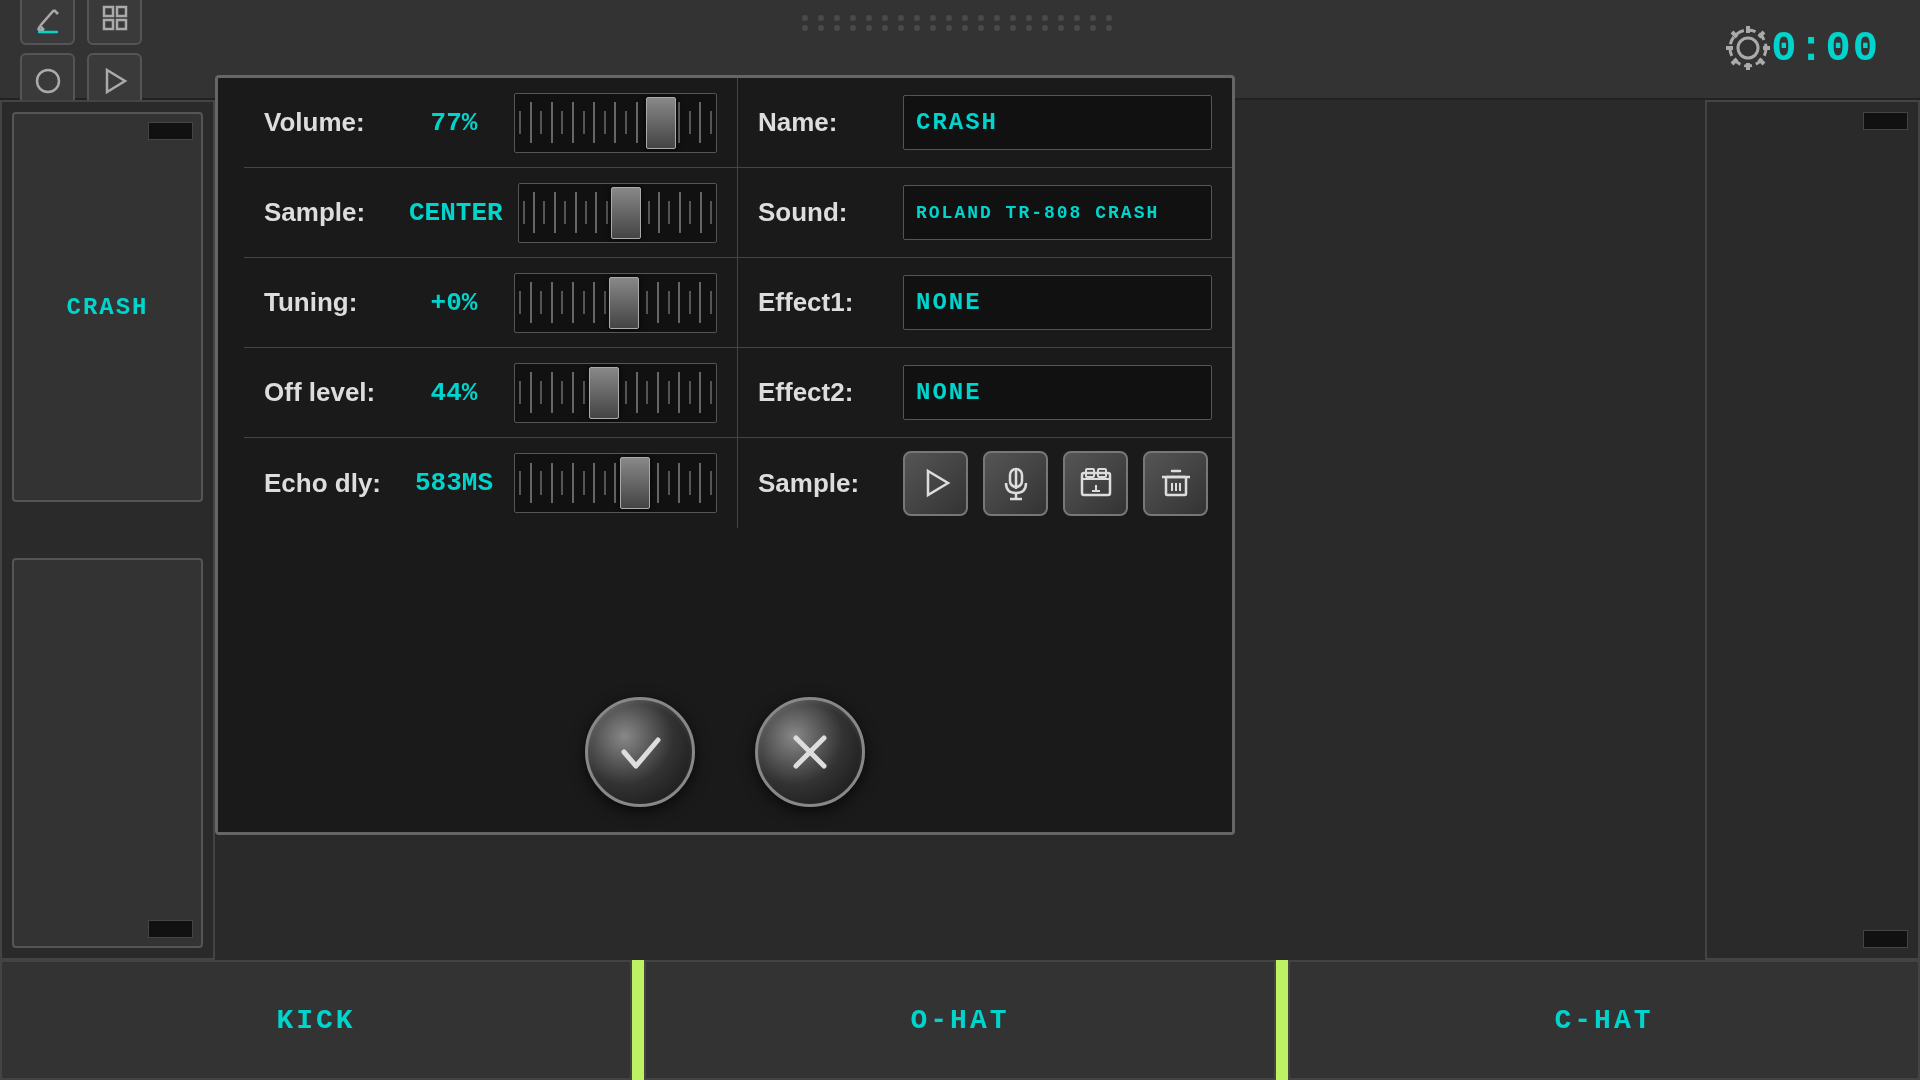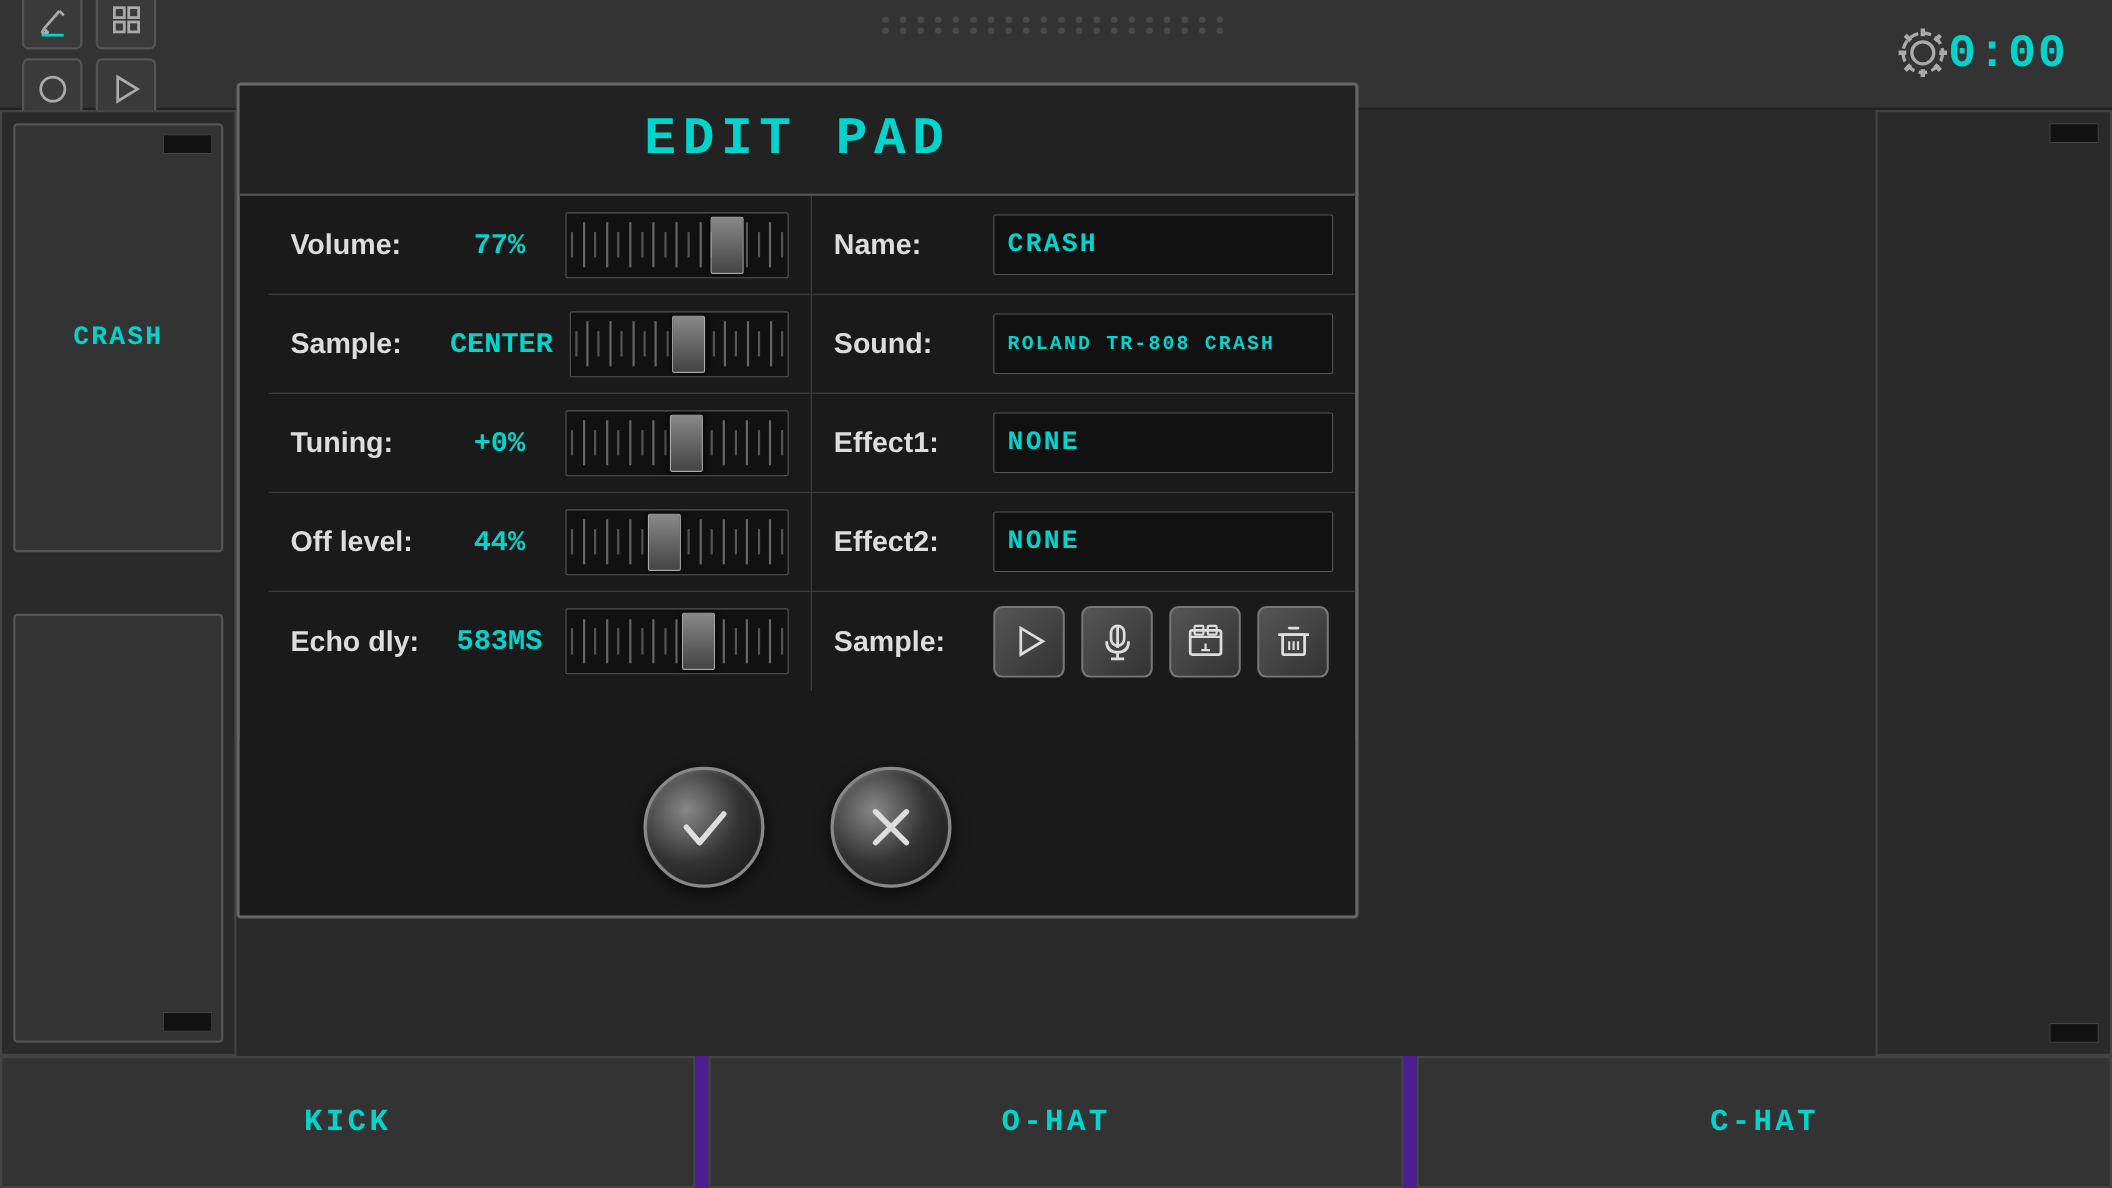--- a/index.html
+++ b/index.html
@@ -93,21 +93,21 @@
       letter-spacing: 2px;
     }
 
     
     .bottom-pads {
       position: absolute;
       bottom: 0;
       left: 0;
       right: 0;
       height: 120px;
-      background: #4c1d95;
+      background: #bef264;
       display: flex;
       gap: 12px;
     }
 
     .bottom-pad {
       flex: 1;
       background: #333;
       border: 2px solid #444;
       display: flex;
       align-items: center;
@@ -447,23 +447,20 @@
     <span class="side-pad-text">CRASH</span>
     <div style="position:absolute; top:8px; right:8px; width:45px; height:18px; background:#111; border:1px solid #444;"></div>
   </div>
 
   <div style="position:absolute; bottom:10px; left:10px; right:10px; height:390px; background:#333; border:2px solid #555; border-radius:4px;">
     <div style="position:absolute; bottom:8px; right:8px; width:45px; height:18px; background:#111; border:1px solid #444;"></div>
   </div>
 </div>
 
 <div class="dialog">
-  <div class="dialog-header">
-    <span class="dialog-title">EDIT PAD</span>
-  </div>
 
   <div class="dialog-body">
 
     <div class="param-row">
       <div class="param-left">
         <span class="param-label">Volume:</span>
         <span class="param-value">77%</span>
         <div class="slider-container">
           <div class="slider-ticks">
             <div class="tick"></div>

